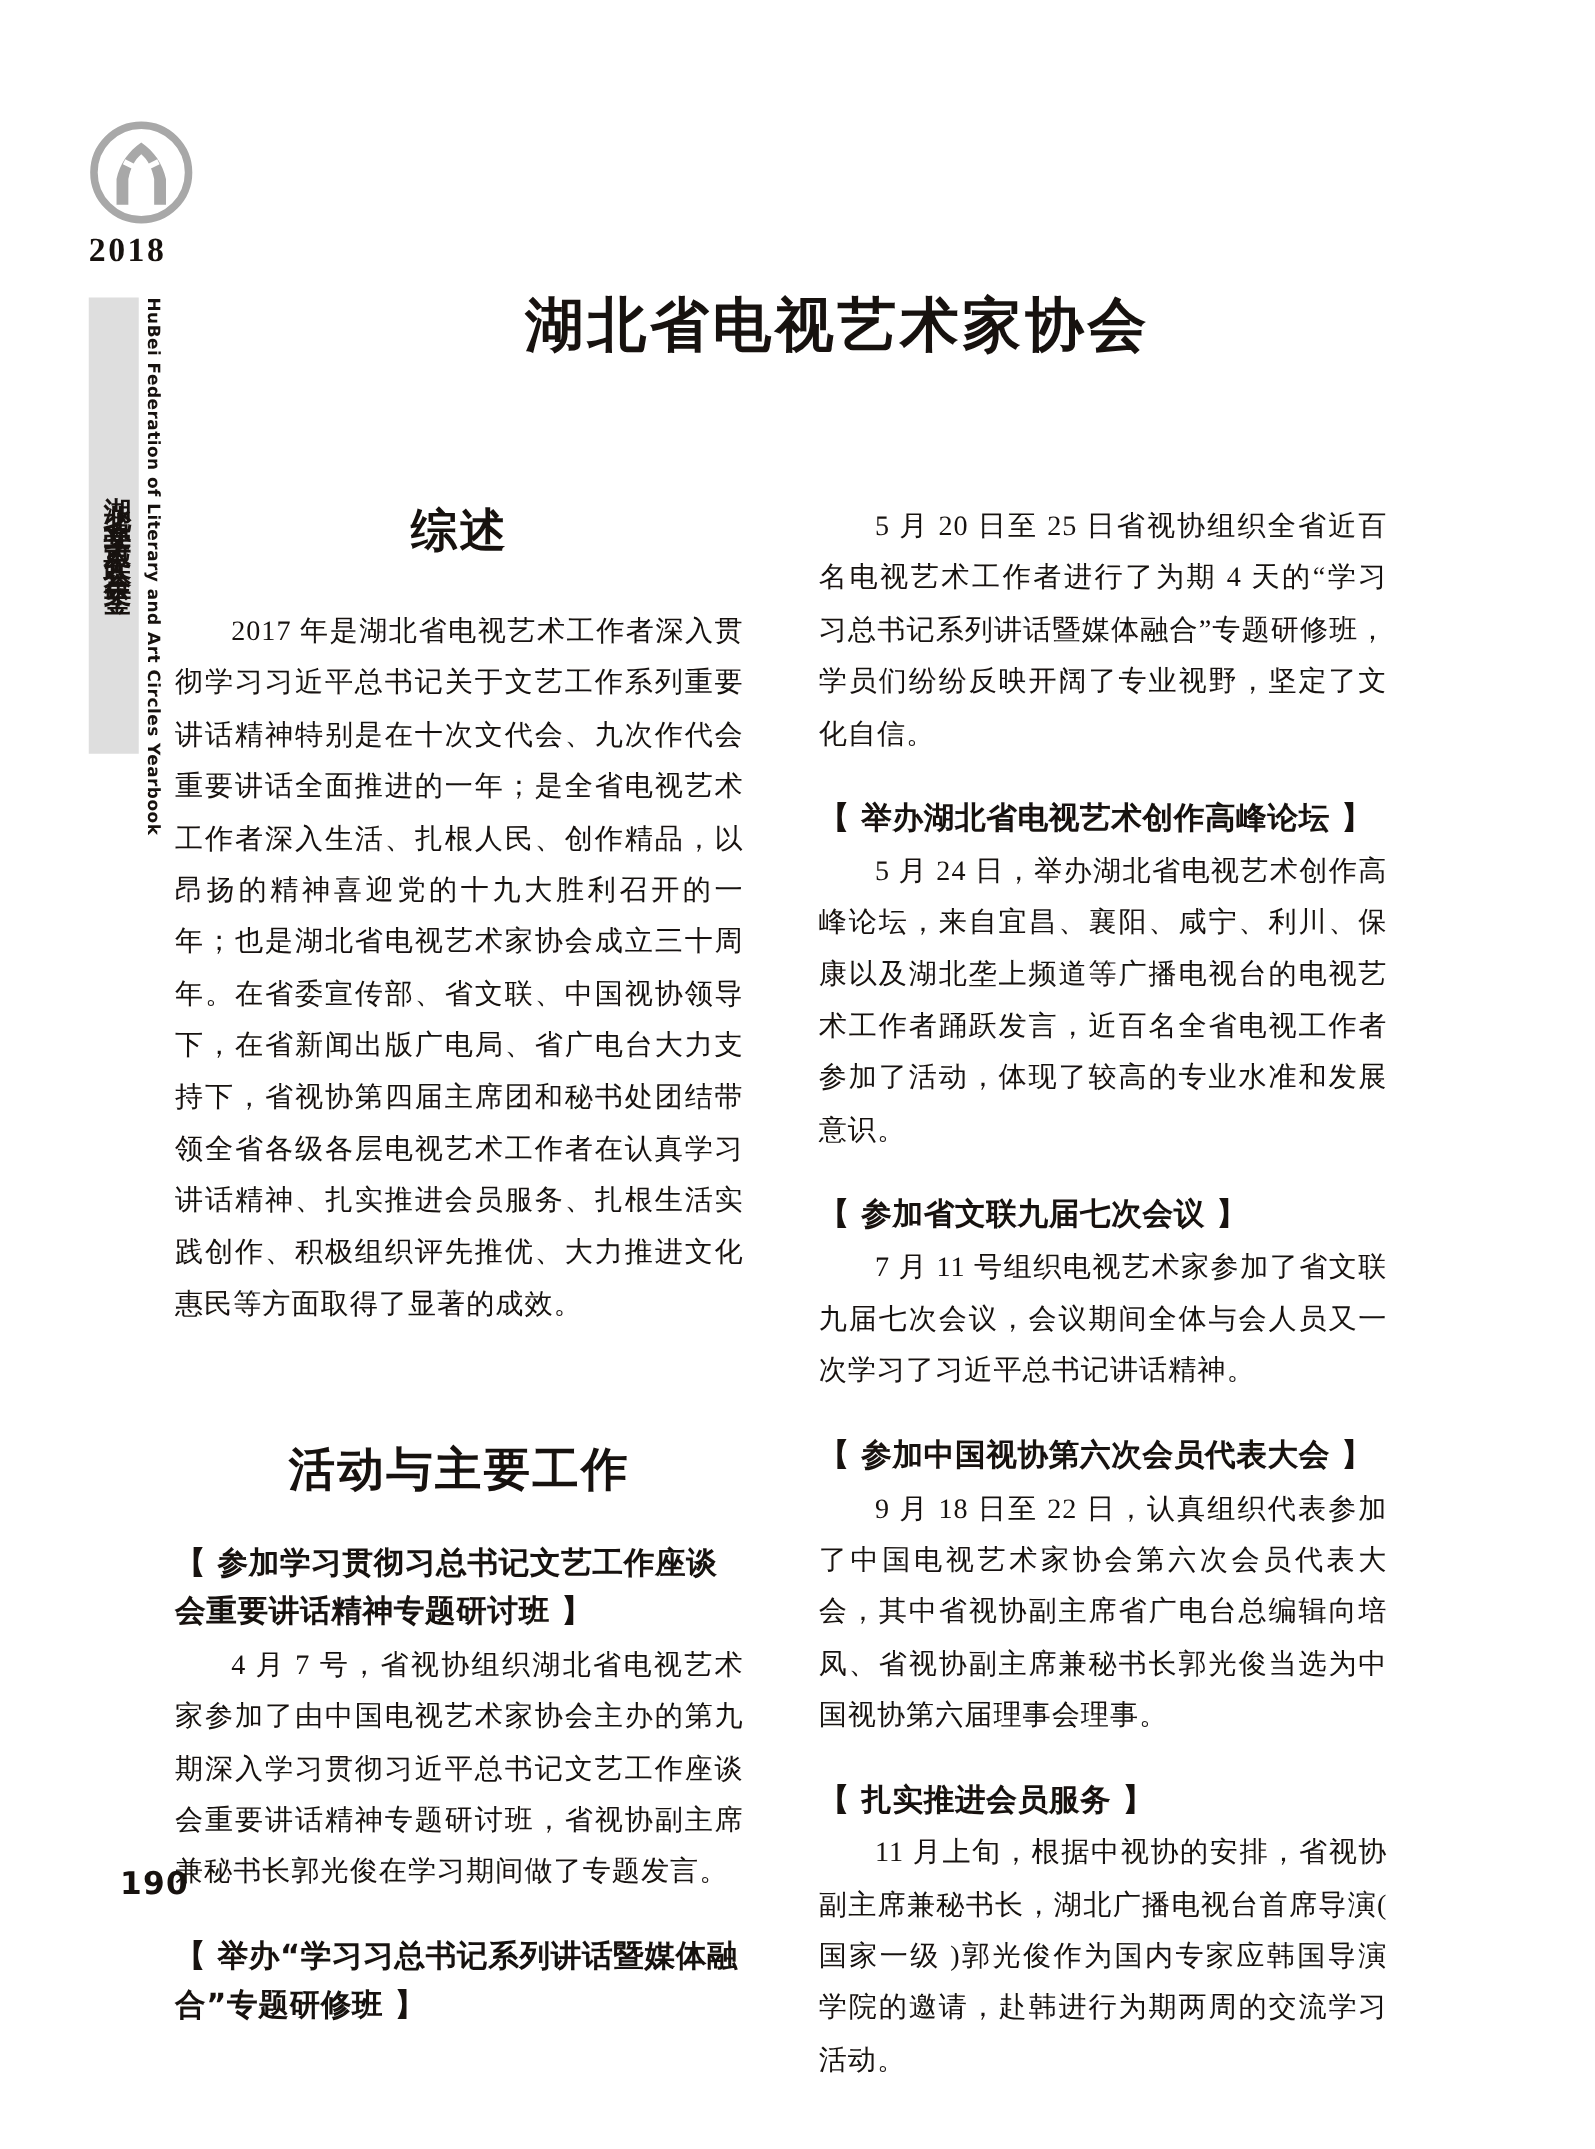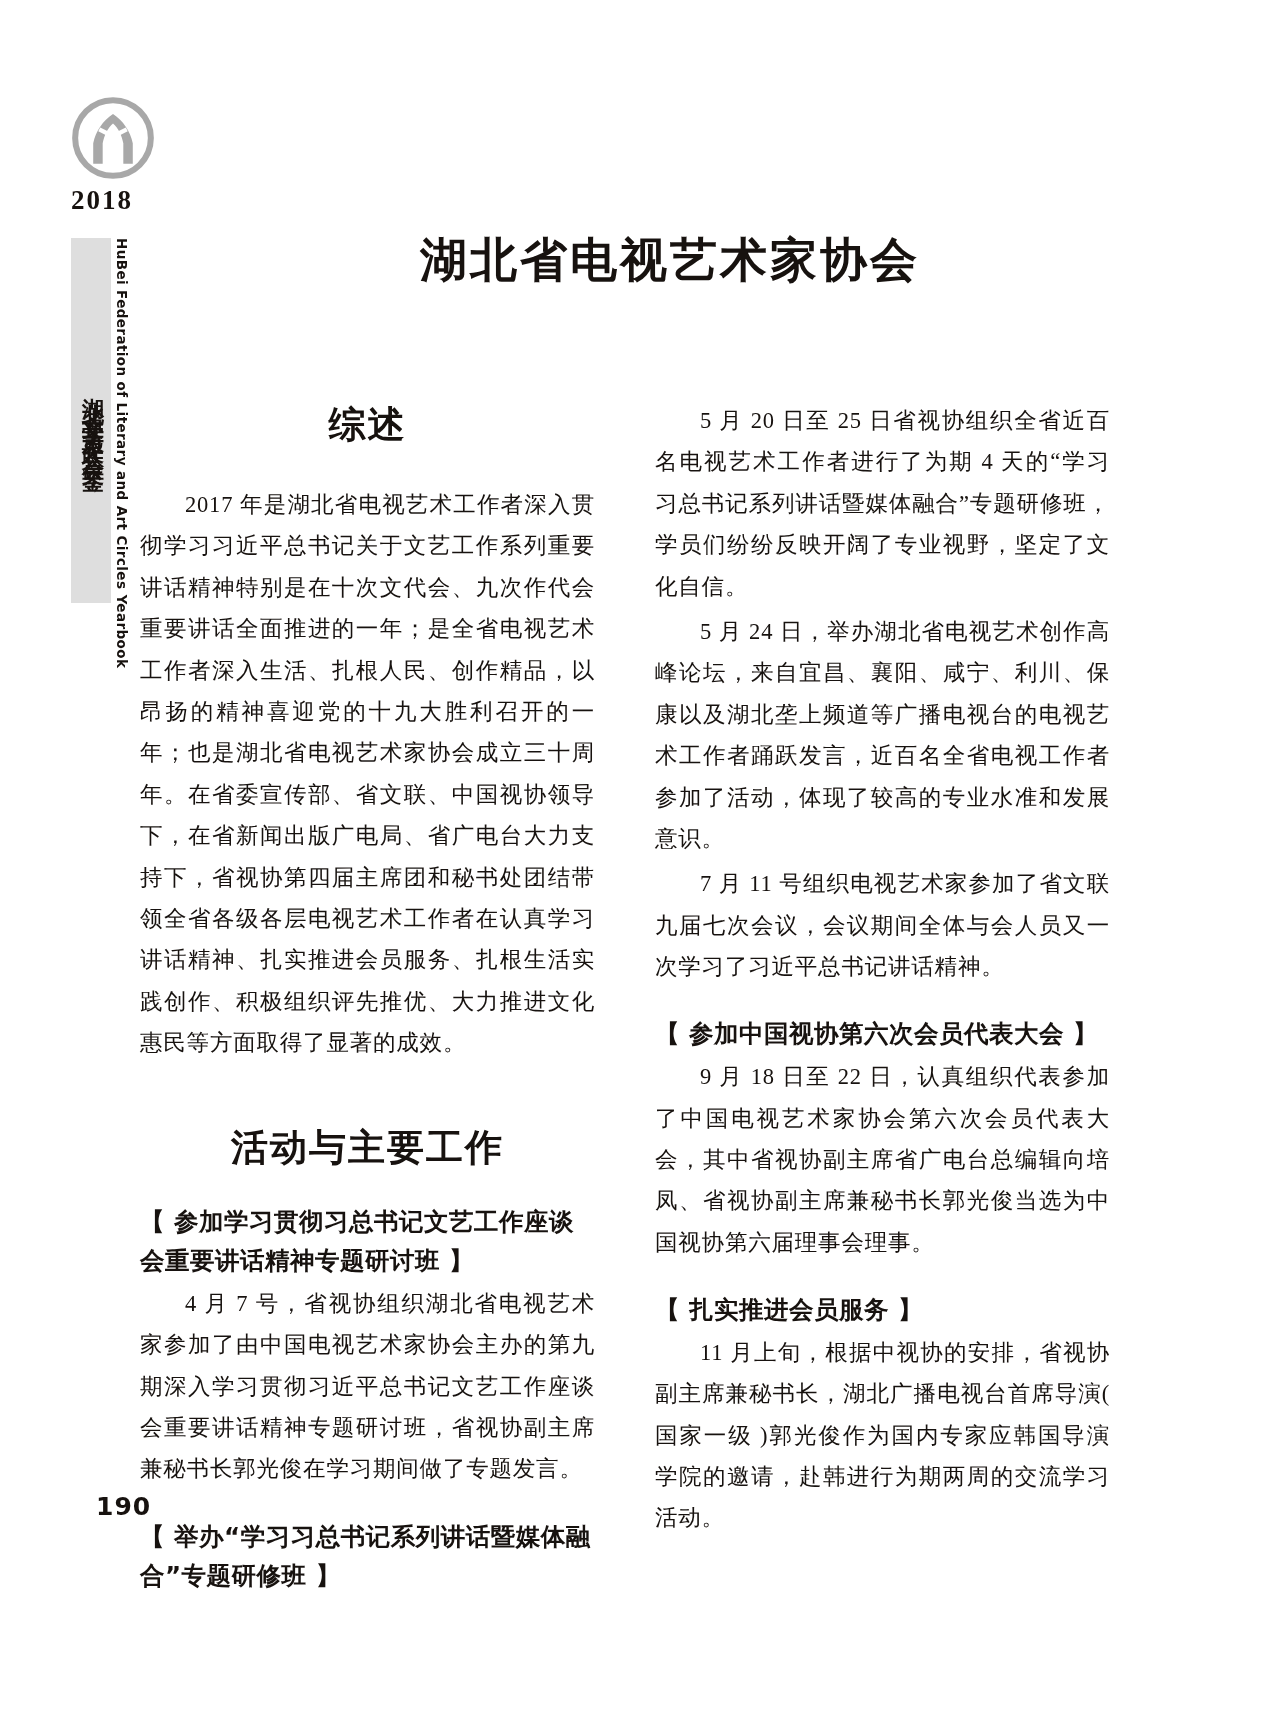--- a/index.html
+++ b/index.html
@@ -108,21 +108,21 @@
   .section-head {
     font-family: "DejaVu Sans", sans-serif;
     font-weight: 700;
     color: #17120f;
     text-align: center;
     font-size: 37px;
     letter-spacing: 2px;
     margin: 0 0 34px 0;
   }
   .section-head.sub2 {
-    margin-top: 60px;
+    margin-top: 88px;
     margin-bottom: 30px;
   }
 
   .sub-head {
     font-family: "DejaVu Sans", sans-serif;
     font-weight: 700;
     font-size: 24.5px;
     line-height: 1.58;
     letter-spacing: 0.5px;
     color: #17120f;
@@ -188,22 +188,24 @@
 
       <h3 class="sub-head">【 参加学习贯彻习总书记文艺工作座谈会重要讲话精神专题研讨班 】</h3>
       <p class="body">4 月 7 号，省视协组织湖北省电视艺术家参加了由中国电视艺术家协会主办的第九期深入学习贯彻习近平总书记文艺工作座谈会重要讲话精神专题研讨班，省视协副主席兼秘书长郭光俊在学习期间做了专题发言。</p>
 
       <h3 class="sub-head">【 举办“学习习总书记系列讲话暨媒体融合”专题研修班 】</h3>
     </div>
 
     <div class="col">
       <p class="body">5 月 20 日至 25 日省视协组织全省近百名电视艺术工作者进行了为期 4 天的“学习习总书记系列讲话暨媒体融合”专题研修班，学员们纷纷反映开阔了专业视野，坚定了文化自信。</p>
 
+      <h3 class="sub-head">【 举办湖北省电视艺术创作高峰论坛 】</h3>
       <p class="body">5 月 24 日，举办湖北省电视艺术创作高峰论坛，来自宜昌、襄阳、咸宁、利川、保康以及湖北垄上频道等广播电视台的电视艺术工作者踊跃发言，近百名全省电视工作者参加了活动，体现了较高的专业水准和发展意识。</p>
 
+      <h3 class="sub-head">【 参加省文联九届七次会议 】</h3>
       <p class="body">7 月 11 号组织电视艺术家参加了省文联九届七次会议，会议期间全体与会人员又一次学习了习近平总书记讲话精神。</p>
 
       <h3 class="sub-head">【 参加中国视协第六次会员代表大会 】</h3>
       <p class="body">9 月 18 日至 22 日，认真组织代表参加了中国电视艺术家协会第六次会员代表大会，其中省视协副主席省广电台总编辑向培凤、省视协副主席兼秘书长郭光俊当选为中国视协第六届理事会理事。</p>
 
       <h3 class="sub-head">【 扎实推进会员服务 】</h3>
       <p class="body">11 月上旬，根据中视协的安排，省视协副主席兼秘书长，湖北广播电视台首席导演( 国家一级 )郭光俊作为国内专家应韩国导演学院的邀请，赴韩进行为期两周的交流学习活动。</p>
     </div>
 
   </div>

